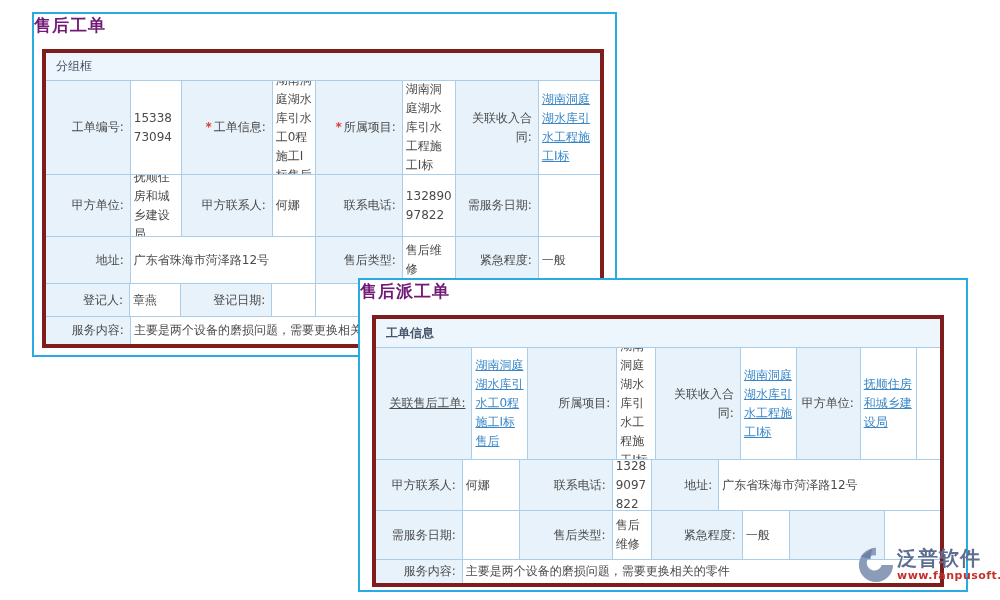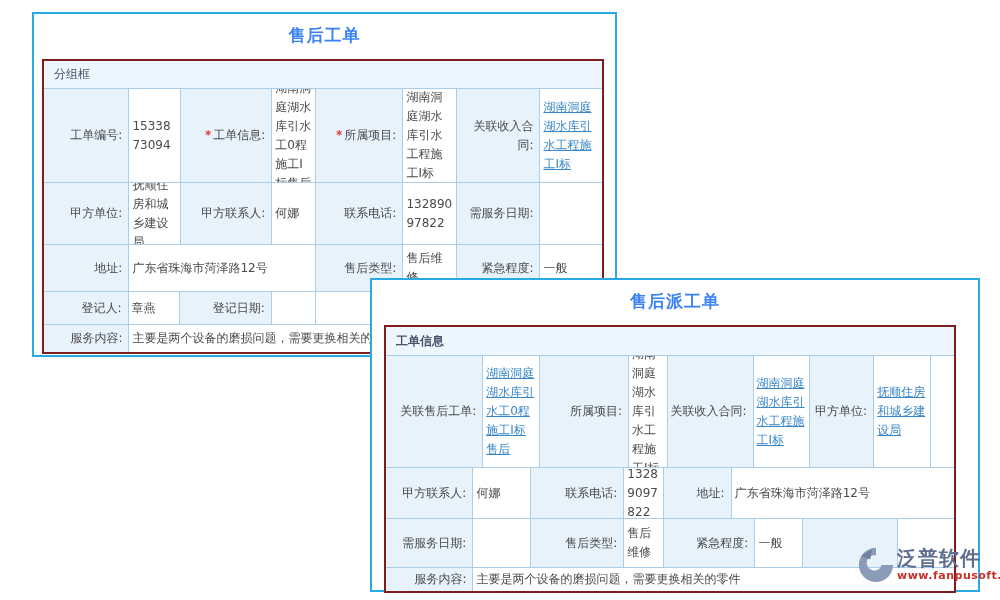--- a/index.html
+++ b/index.html
@@ -1,19 +1,19 @@
 <!DOCTYPE html>
 <html><head>
 <meta charset="utf-8">
 <style>
   html,body{margin:0;padding:0;background:#ffffff;width:1000px;height:600px;overflow:hidden;
     font-family:"DejaVu Sans",sans-serif;-webkit-font-smoothing:antialiased;}
   .panel{position:absolute;background:#fff;border:2px solid #29aae3;box-sizing:border-box;}
-  .panel-title{text-align:center;font-size:17px;font-weight:bold;color:#3b82f6;padding-top:10px;height:35px;letter-spacing:1px;}
-  .ftable{border:2px solid #7f1d1d;box-sizing:border-box;}
+  .panel-title{font-size:17px;font-weight:bold;color:#701a75;padding-top:0;height:35px;letter-spacing:1px;}
+  .ftable{border:4px solid #7f1d1d;box-sizing:border-box;}
   .grouprow{background:#eef6fd;display:flex;align-items:center;padding-left:10px;font-size:12px;color:#46546a;box-sizing:border-box;}
   .frow{display:flex;border-top:1px solid #aacdea;box-sizing:border-box;}
   .fcell{border-right:1px solid #aacdea;box-sizing:border-box;display:flex;align-items:center;
     font-size:12px;color:#4a4a4a;line-height:19px;overflow:hidden;}
   .frow .fcell:last-child{border-right:none;}
   .lbl{background:#e7f2fb;justify-content:flex-end;text-align:right;padding:2px 6px 2px 2px;}
   .val{background:#ffffff;justify-content:flex-start;text-align:left;padding:2px 3px;word-break:break-all;}
   .req{color:#e03a3a;margin-right:2px;font-weight:bold;}
   a.flink{color:#3a87c8;text-decoration:underline;word-break:break-all;cursor:pointer;}
   .logo{position:absolute;left:856px;top:545px;width:146px;display:flex;align-items:center;z-index:50;}
@@ -128,29 +128,29 @@
       <div class="fcell lbl" style="width:86px;">
           <span>服务内容:</span>
         </div>
       <div class="fcell val" style="width:476px;">
           <span>主要是两个设备的磨损问题，需要更换相关的零件</span>
         </div>
     </div>
   </div>
 </div>
 
-<div class="panel" style="left:370px;top:278px;width:610px;height:314px;">
+<div class="panel" style="left:358px;top:278px;width:610px;height:314px;">
   <div class="panel-title">售后派工单</div>
   <div class="ftable" style="margin-left:12px;width:572px;">
     <div class="grouprow" style="height:28px;font-weight:bold;">
       <span>工单信息</span>
     </div>
 
     <div class="frow" style="height:112px;">
-      <div class="fcell lbl" style="width:100px;">
+      <div class="fcell lbl" style="width:100px;text-decoration:underline;">
           <span>关联售后工单:</span>
         </div>
       <div class="fcell val" style="width:58px;">
           <a class="flink">湖南洞庭湖水库引水工0程施工I标售后</a>
         </div>
       <div class="fcell lbl" style="width:92px;">
           <span>所属项目:</span>
         </div>
       <div class="fcell val" style="width:40px;">
           <span>湖南洞庭湖水库引水工程施工I标</span>

